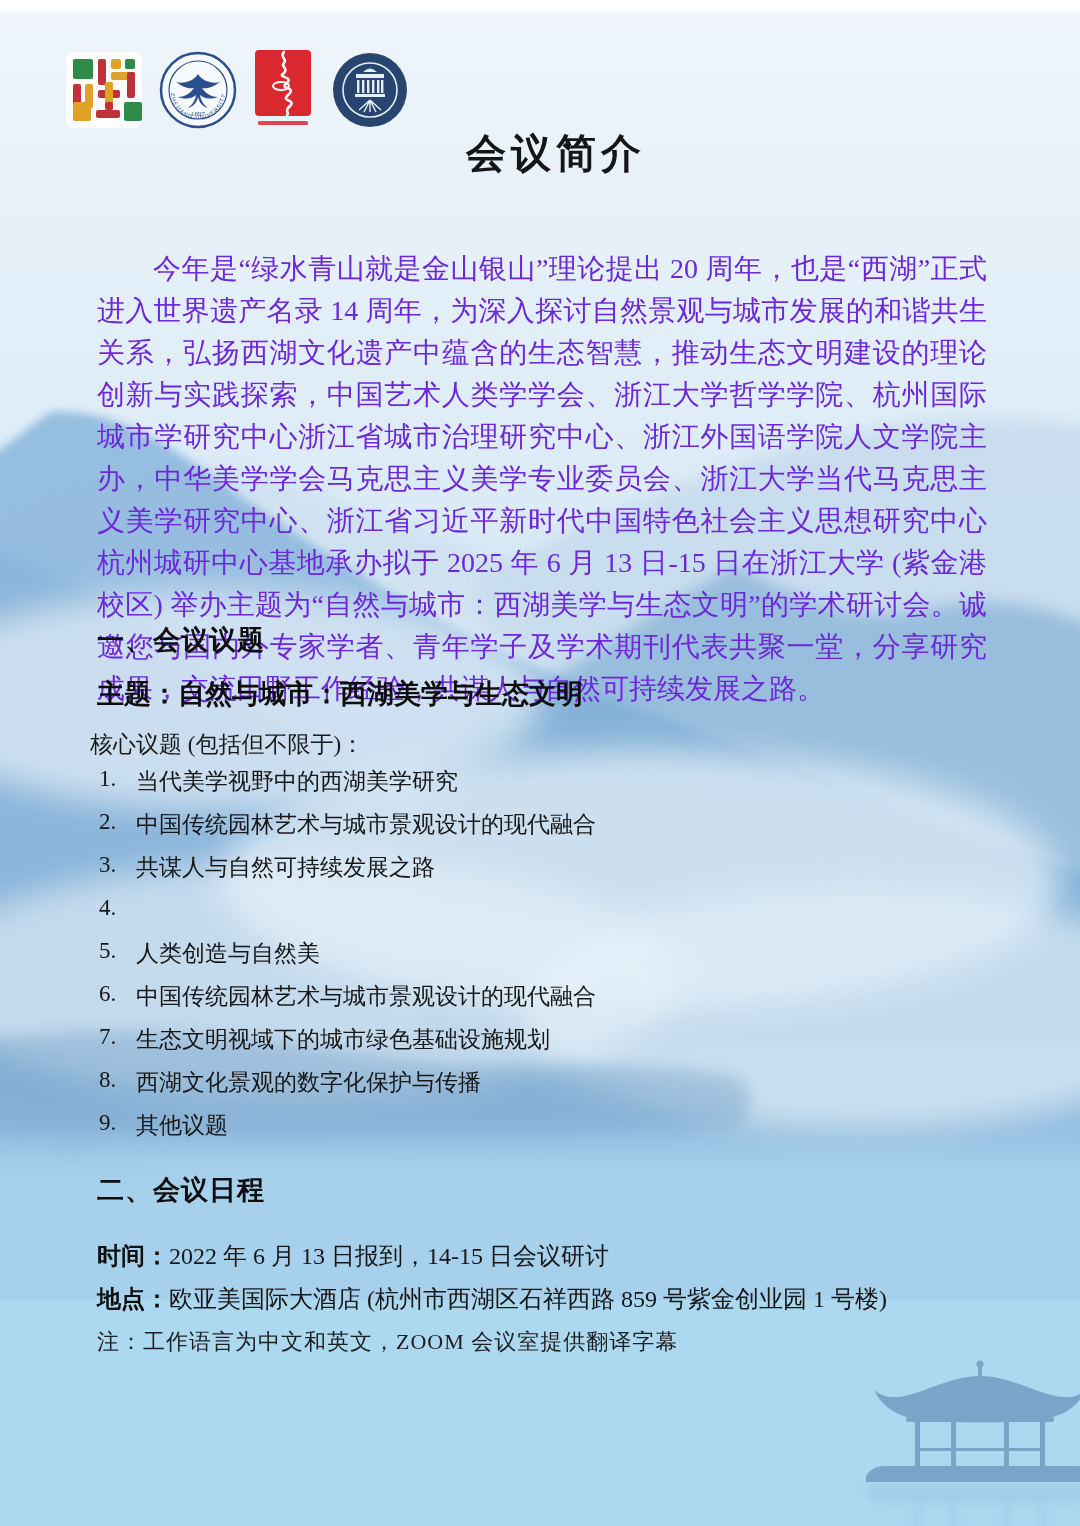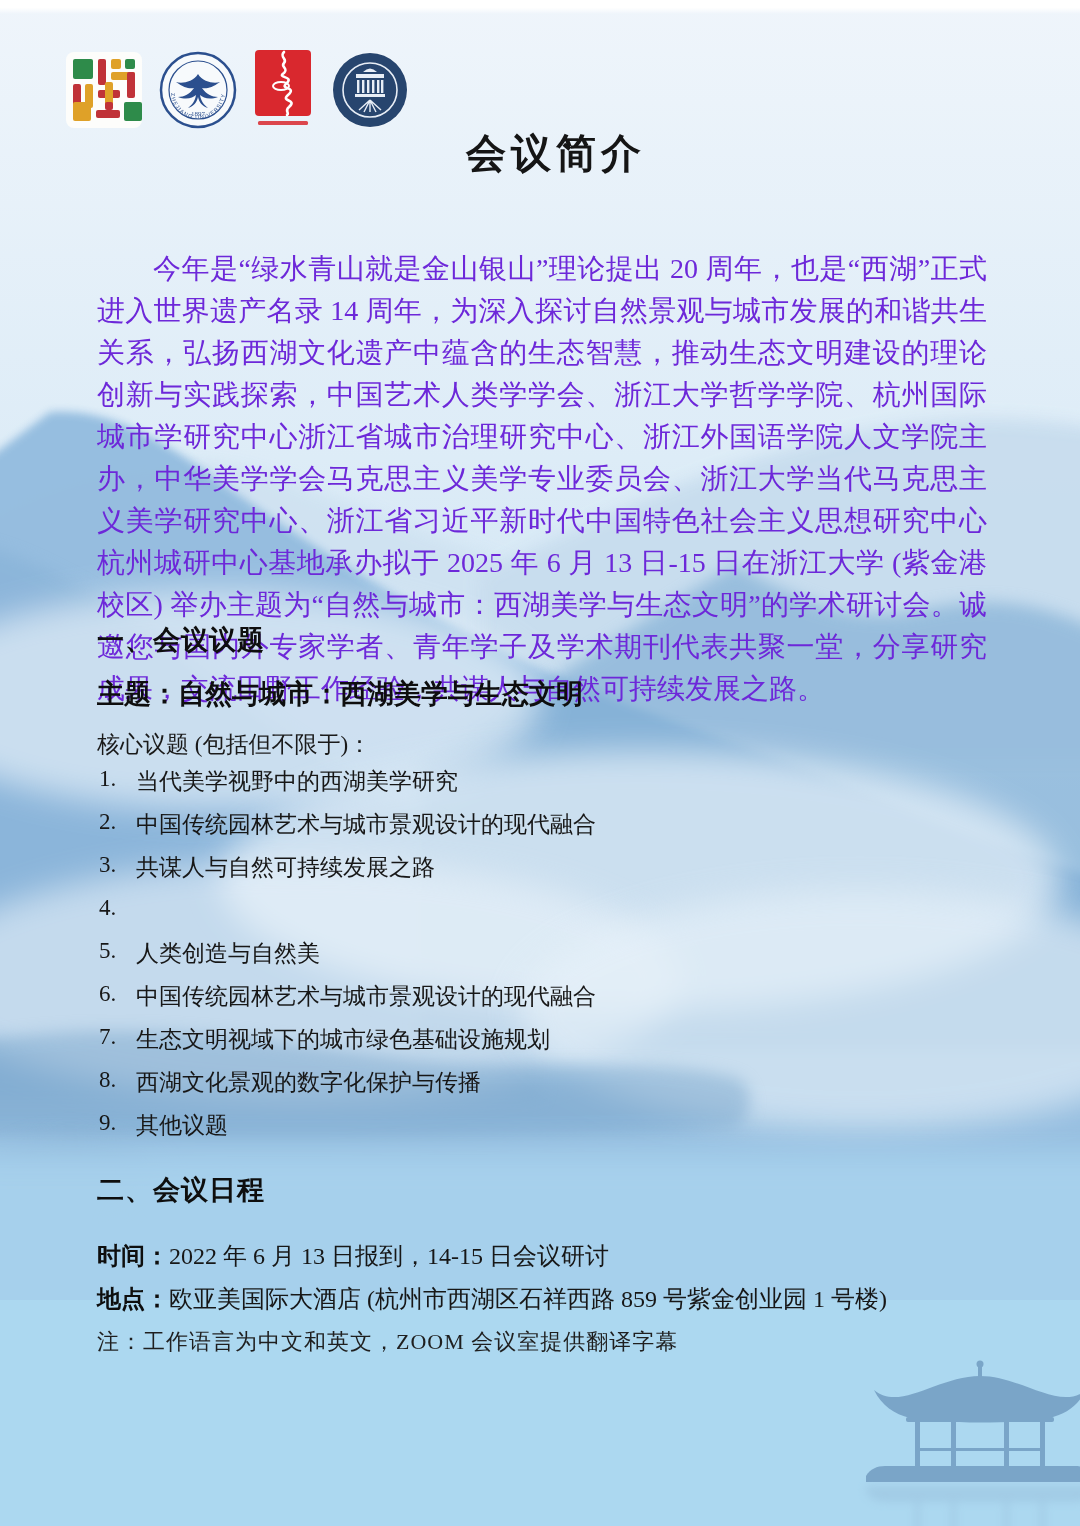--- a/index.html
+++ b/index.html
@@ -13,21 +13,21 @@
   .logo-row{top:50px;left:66px;display:flex;align-items:center;gap:16px;}
   .logo{display:block;}
   
   .title{top:126px;left:0;width:100%;text-align:center;font-size:40px;font-weight:600;
     letter-spacing:5px;color:#151515;margin-left:16px;}
   .intro{top:220px;left:97px;width:890px;font-size:28px;line-height:42px;
     text-align:justify;text-indent:2em;color:#6d28d9;}
   .h2{font-size:27px;font-weight:bold;color:#0e0e0e;letter-spacing:1px;}
   .sec1-h{top:622px;left:97px;}
   .theme{top:676px;left:97px;font-size:27px;font-weight:bold;color:#0e0e0e;}
-  .core{top:729px;left:97px;font-size:23px;color:#1a1a1a;}
+  .core{top:729px;left:90px;font-size:23px;color:#1a1a1a;}
   .topics{top:766px;left:99px;width:880px;list-style:none;margin:0;padding:0;}
   .topics li{height:43px;display:flex;align-items:flex-start;font-size:23px;color:#171717;}
   .topics .num{width:37px;flex:0 0 37px;}
   .sec2-h{top:1172px;left:97px;}
   .info-row{left:97px;font-size:24px;color:#171717;}
   .info-row .lbl{font-weight:bold;color:#0e0e0e;font-family:Liberation Serif, serif;}
   .time-row{top:1240px;}
   .venue-row{top:1283px;}
   .note{top:1327px;left:97px;font-size:22px;color:#1f1f1f;letter-spacing:1px;}
 </style>

